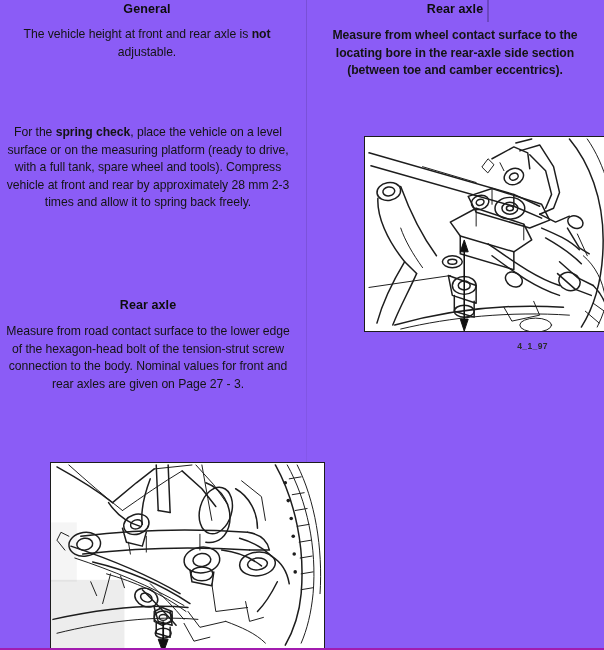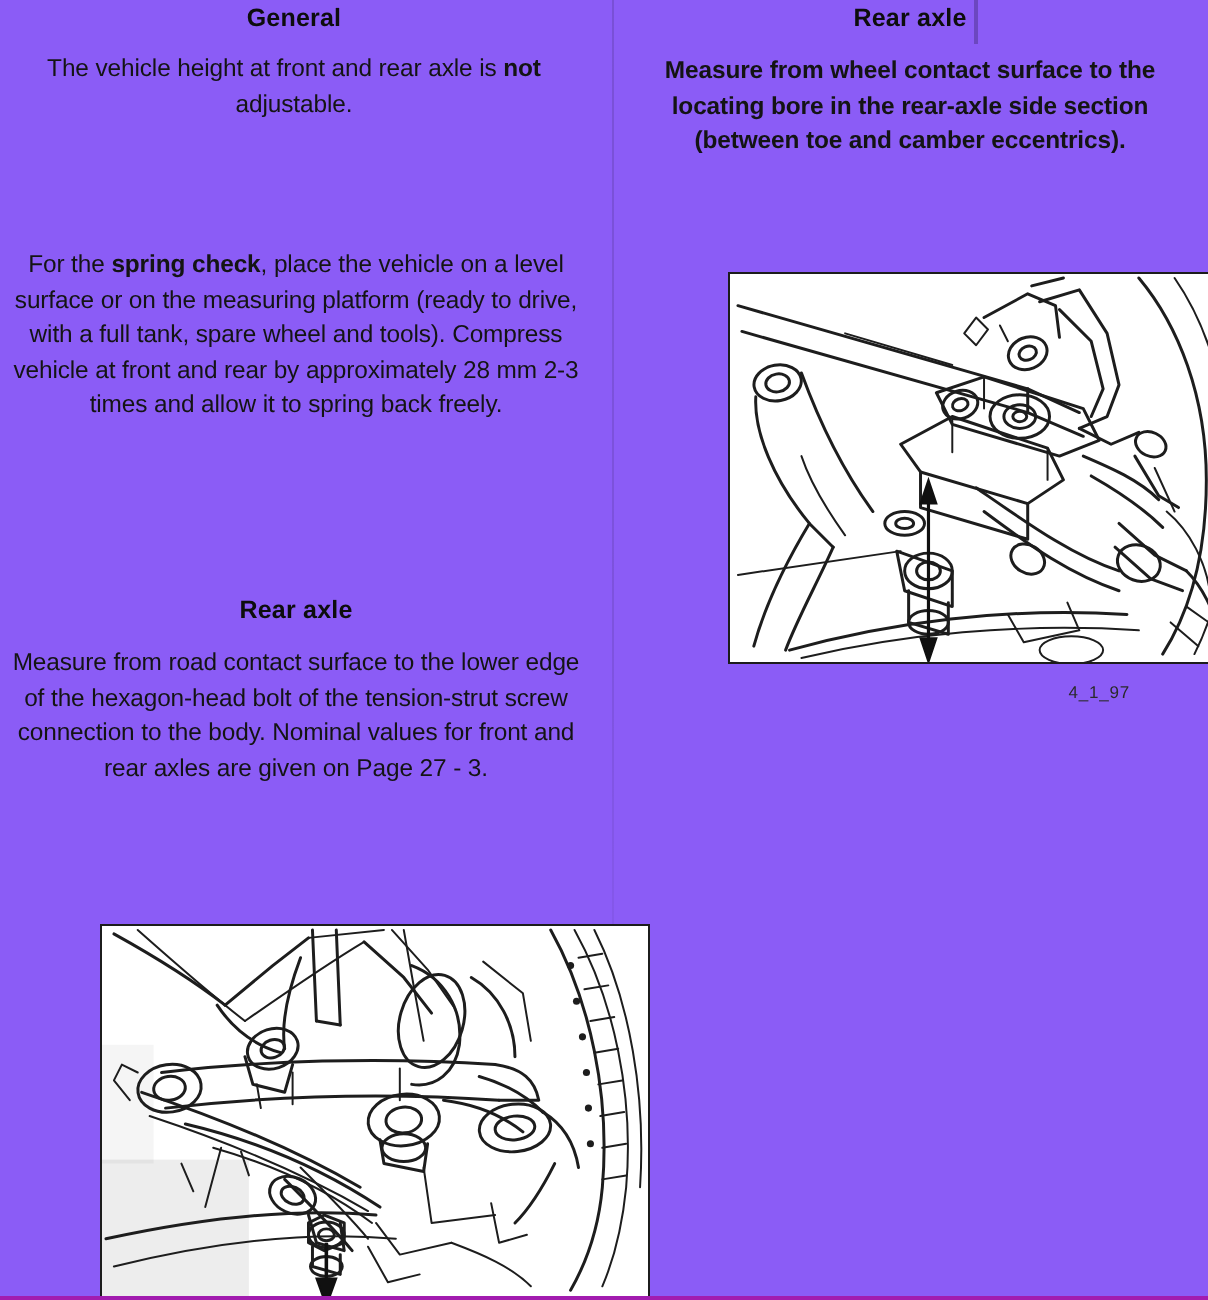--- a/index.html
+++ b/index.html
@@ -84,24 +84,24 @@
     box-sizing: border-box;
     overflow: hidden;
   }
   .fig-rear  { left: 324px; top: 120px; width: 262px; height: 196px; }
   .fig-front { left: 10px;  top: 446px; width: 275px; height: 196px; }
 
   .figure svg { display: block; width: 100%; height: 100%; }
 
   .caption {
     position: absolute;
-    left: 565px;
+    left: 548px;
     top: 341px;
     font-size: 8.5px;
-    font-weight: normal;
+    font-weight: bold;
     color: #2a2a2a;
     letter-spacing: 0.4px;
     white-space: nowrap;
     transform: translateX(-100%);
   }
   .caption-wrap { position: absolute; left: 0; top: 0; }
 </style>
 </head>
 <body>
 

